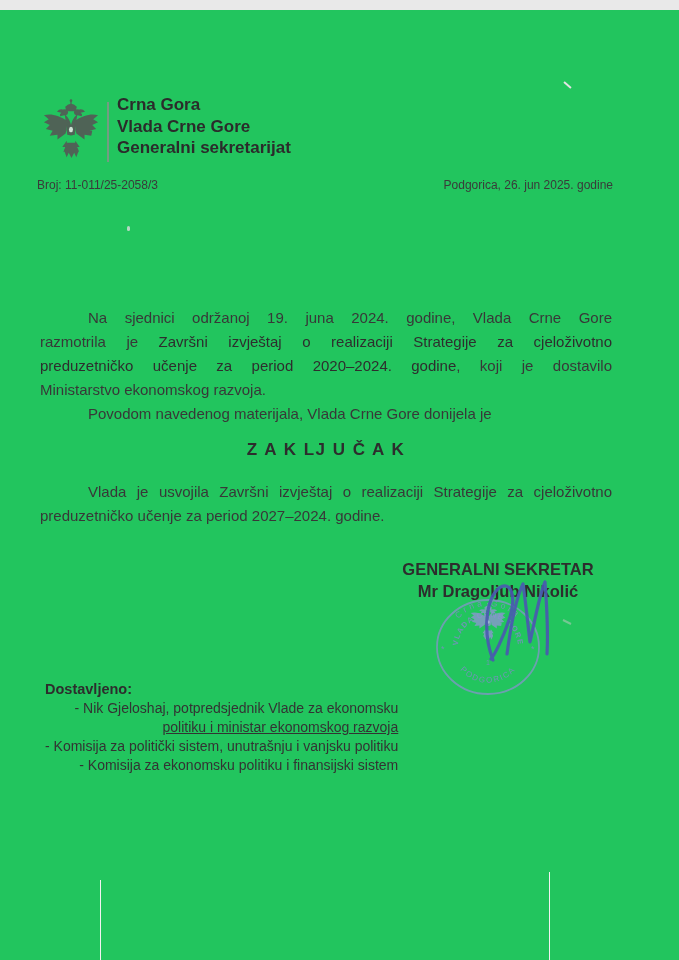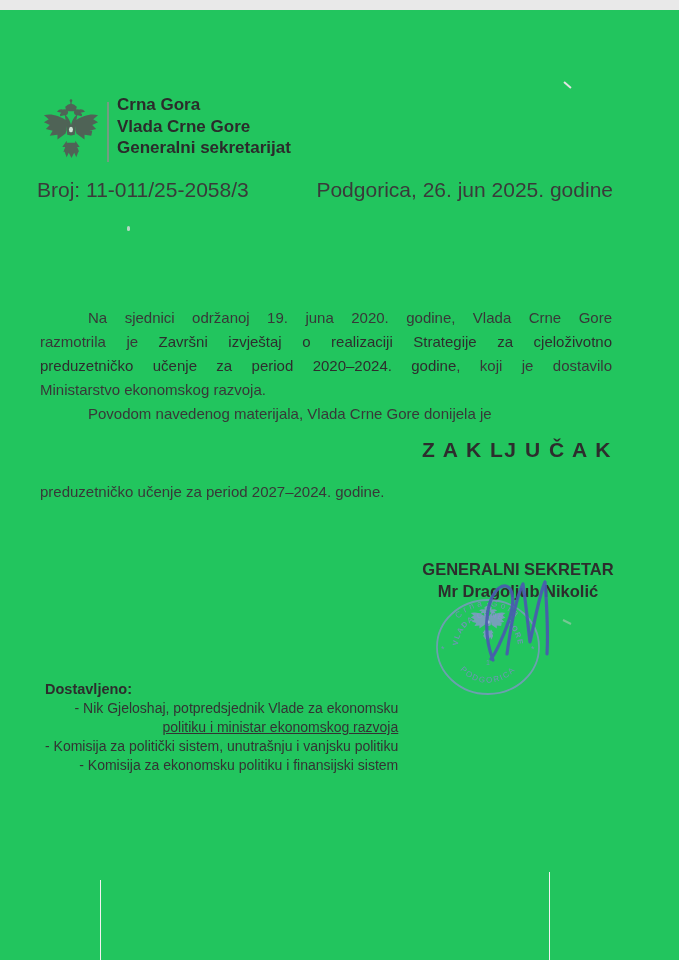--- a/index.html
+++ b/index.html
@@ -7,30 +7,30 @@
     position:relative; width:679px; height:960px; margin:10px auto;
     background:#22c55e; overflow:hidden;
     font-family:"Liberation Sans", sans-serif; color:#383838;
   }
   
   .emblem { position:absolute; left:42px; top:88px; width:58px; height:68px; opacity:.88; filter:blur(.3px); }
   .hdr-divider { position:absolute; left:107px; top:92px; width:2px; height:60px; background:#8f8f8f; opacity:.75; }
   .org { position:absolute; left:117px; top:84px; }
   .org-line { font-size:17px; font-weight:700; line-height:21.5px; color:#2b2b2b; white-space:nowrap; }
   
-  .meta-row { position:absolute; left:37px; right:66px; top:168px; display:flex; justify-content:space-between; font-size:21px; color:#3a3a3a;gap:20px; }
+  .meta-row { position:absolute; left:37px; right:66px; top:168px; display:flex; justify-content:space-between; font-size:12px; color:#3a3a3a;gap:20px; }
   
   .content { position:absolute; left:40px; top:296px; width:572px; }
   .tline { min-height:24px; line-height:24px; font-size:15px; }
   .just { text-align:justify; text-align-last:justify; }
   .ind { text-indent:48px; }
   .bold { font-weight:400; color:#2e2e2e; }
-  .concl-heading { margin:12px 0 18px 0; text-align:right; font-size:21px; font-weight:700; letter-spacing:1.5px; color:#2d2d2d; line-height:24px; }
+  .concl-heading { margin:12px 0 18px 0; text-align:center; font-size:17px; font-weight:700; letter-spacing:1.5px; color:#2d2d2d; line-height:24px; }
   
-  .signature { position:absolute; left:400px; top:548px; width:236px; text-align:center; font-weight:700; font-size:16.5px; line-height:22px; color:#2d2d2d; }
+  .signature { position:absolute; left:380px; top:548px; width:236px; text-align:center; font-weight:700; font-size:16.5px; line-height:22px; color:#2d2d2d; }
   .sig-line { white-space:nowrap; }
   .stamp-svg { position:absolute; left:405px; top:552px; }
   
   .distribution { position:absolute; left:45px; top:670px; font-size:14px; line-height:19px; color:#333; }
   .dist-label { font-weight:700; font-size:14.5px; color:#2d2d2d; }
   .dist-line { white-space:nowrap;text-align:right; }
   .dist-line.cont { padding-left:8px;text-decoration:underline; }
   
   .scan-strip { position:absolute; left:0; top:955px; width:679px; height:5px; background:#ebebea; }
   .scan-vline1 { position:absolute; left:100px; top:870px; width:1px; height:85px; background:#f2f2f1; }
@@ -76,30 +76,31 @@
     <div class="org-line">Generalni sekretarijat</div>
   </div>
 
   <div class="meta-row">
     <span>Broj: 11-011/25-2058/3</span>
     <span>Podgorica, 26. jun 2025. godine</span>
   </div>
 
   <div class="content">
     <div>
-        <div class="tline just ind"><span>Na sjednici održanoj 19. juna 2020. godine, Vlada Crne Gore</span></div>
+        <div class="tline just ind"><span>Na sjednici održanoj 19. juna 2024. godine, Vlada Crne Gore</span></div>
         <div class="tline just"><span>razmotrila je </span><span class="bold">Završni izvještaj o realizaciji Strategije za cjeloživotno</span></div>
         <div class="tline just"><span class="bold">preduzetničko učenje za period 2020–2024. godine</span><span>, koji je dostavilo</span></div>
         <div class="tline"><span>Ministarstvo ekonomskog razvoja.</span></div>
       </div>
     <div>
         <div class="tline ind"><span>Povodom navedenog materijala, Vlada Crne Gore donijela je</span></div>
       </div>
     <h2 class="concl-heading">Z A K LJ U Č A K</h2>
     <div>
+        <div class="tline just ind"><span>Vlada je usvojila Završni izvještaj o realizaciji Strategije za cjeloživotno</span></div>
         <div class="tline"><span>preduzetničko učenje za period 2027–2024. godine.</span></div>
       </div>
   </div>
 
   <div class="signature">
     <div class="sig-line">GENERALNI SEKRETAR</div>
     <div class="sig-line">Mr Dragoljub Nikolić</div>
   </div>
 
   <svg class="stamp-svg" width="175" height="165" viewBox="0 0 175 165">

